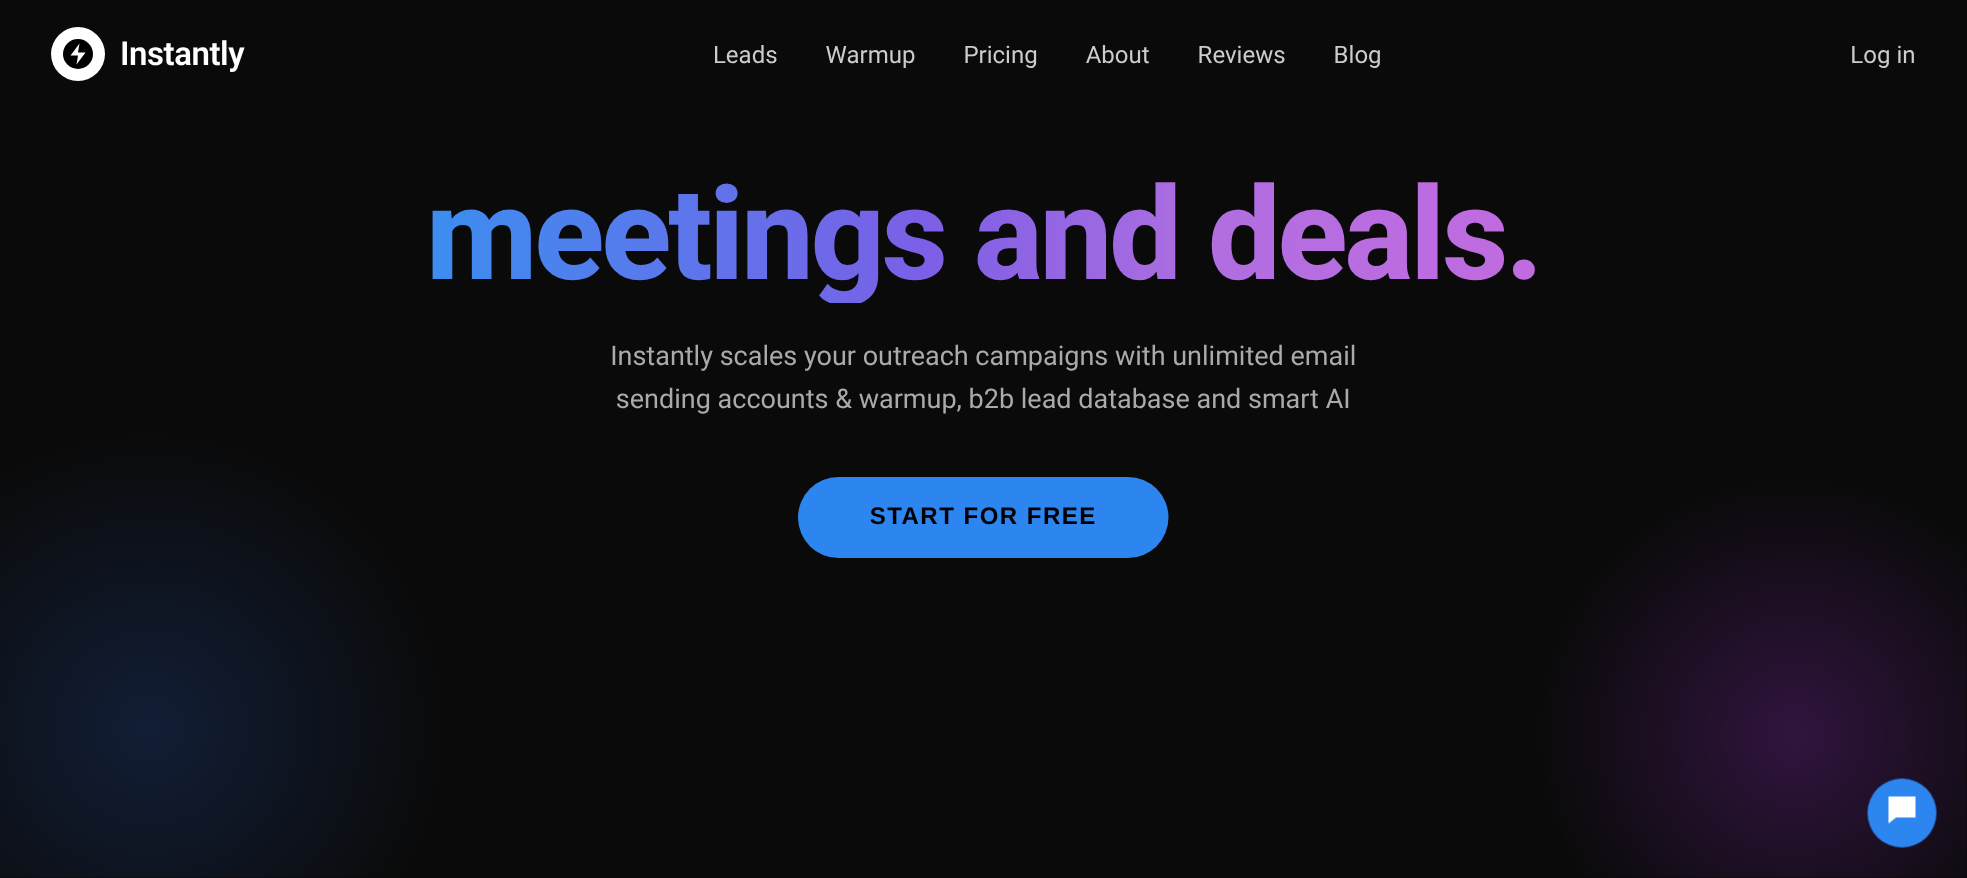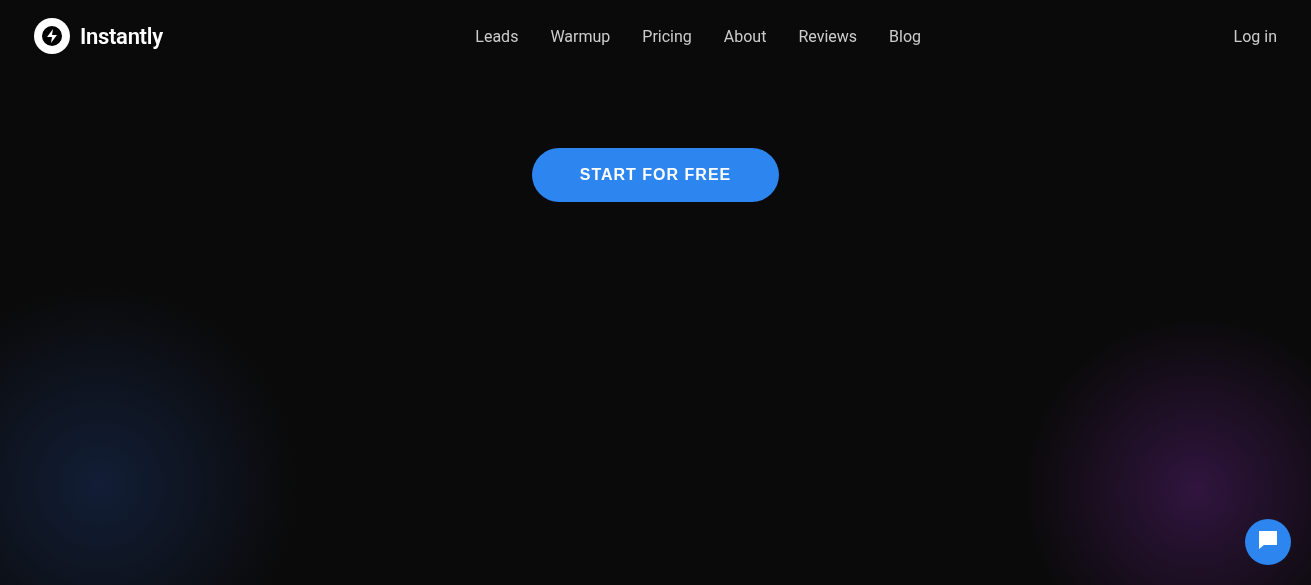--- a/index.html
+++ b/index.html
@@ -153,21 +153,21 @@
       font-size: 18px;
       font-weight: 400;
       line-height: 1.6;
       margin-top: 22px;
       max-width: 560px;
     }
 
     .cta-button {
       margin-top: 36px;
       background: #2d85f0;
-      color: #ffffff;
+      color: #000000;
       border: none;
       border-radius: 30px;
       padding: 18px 48px;
       font-size: 16px;
       font-weight: 700;
       letter-spacing: 1px;
       cursor: pointer;
       text-transform: uppercase;
     }
 
@@ -229,20 +229,22 @@
       <a href="#">Blog</a>
     </li>
   </ul>
 
   <div class="nav-actions">
     <a href="#" class="login-btn">Log in</a>
   </div>
 </nav>
 
 <section class="hero">
+  <h1 class="hero-title-line2">meetings and deals.</h1>
+  <p class="hero-subtitle">Instantly scales your outreach campaigns with unlimited email sending accounts &amp; warmup, b2b lead database and smart AI</p>
   <button class="cta-button">START FOR FREE</button>
 </section>
 
 <div class="chat-widget">
   <span class="chat-widget-icon">
     <svg width="22" height="22" viewBox="0 0 22 22" fill="none">
       <path d="M2 2h18v14H7l-5 4V2z" fill="white"></path>
     </svg>
   </span>
 </div>

